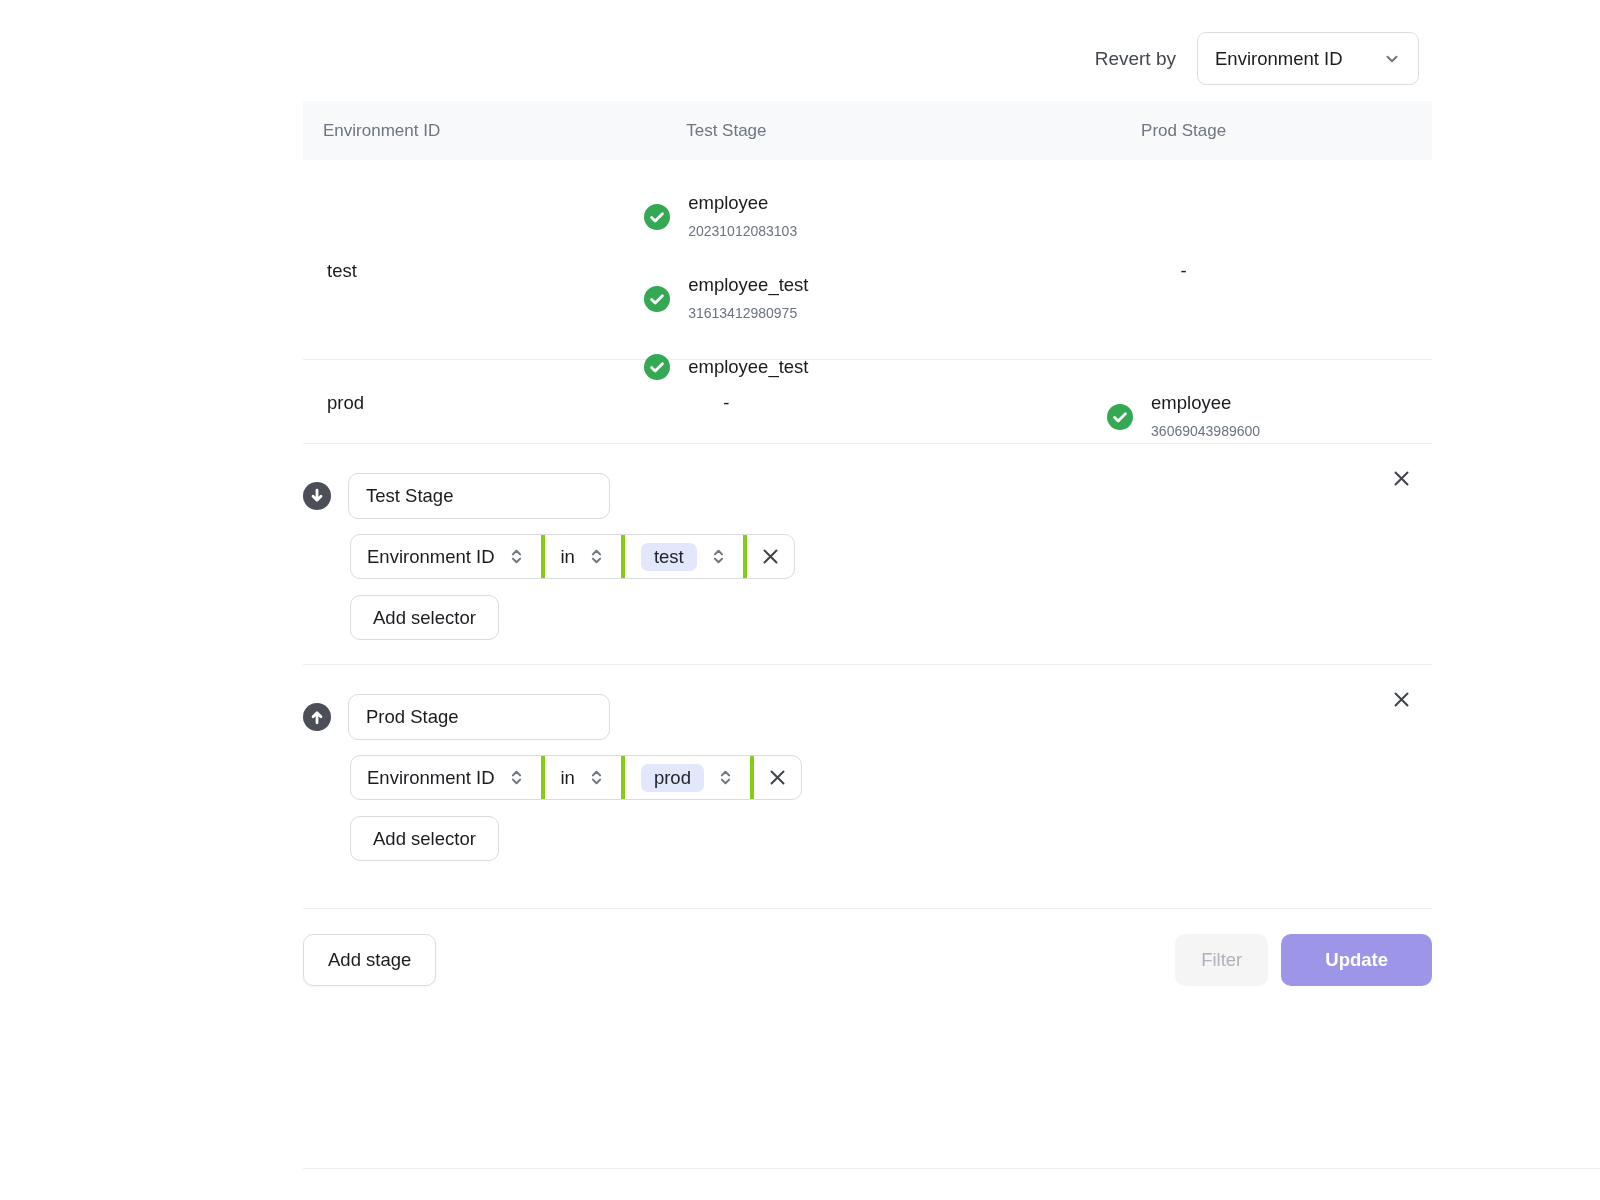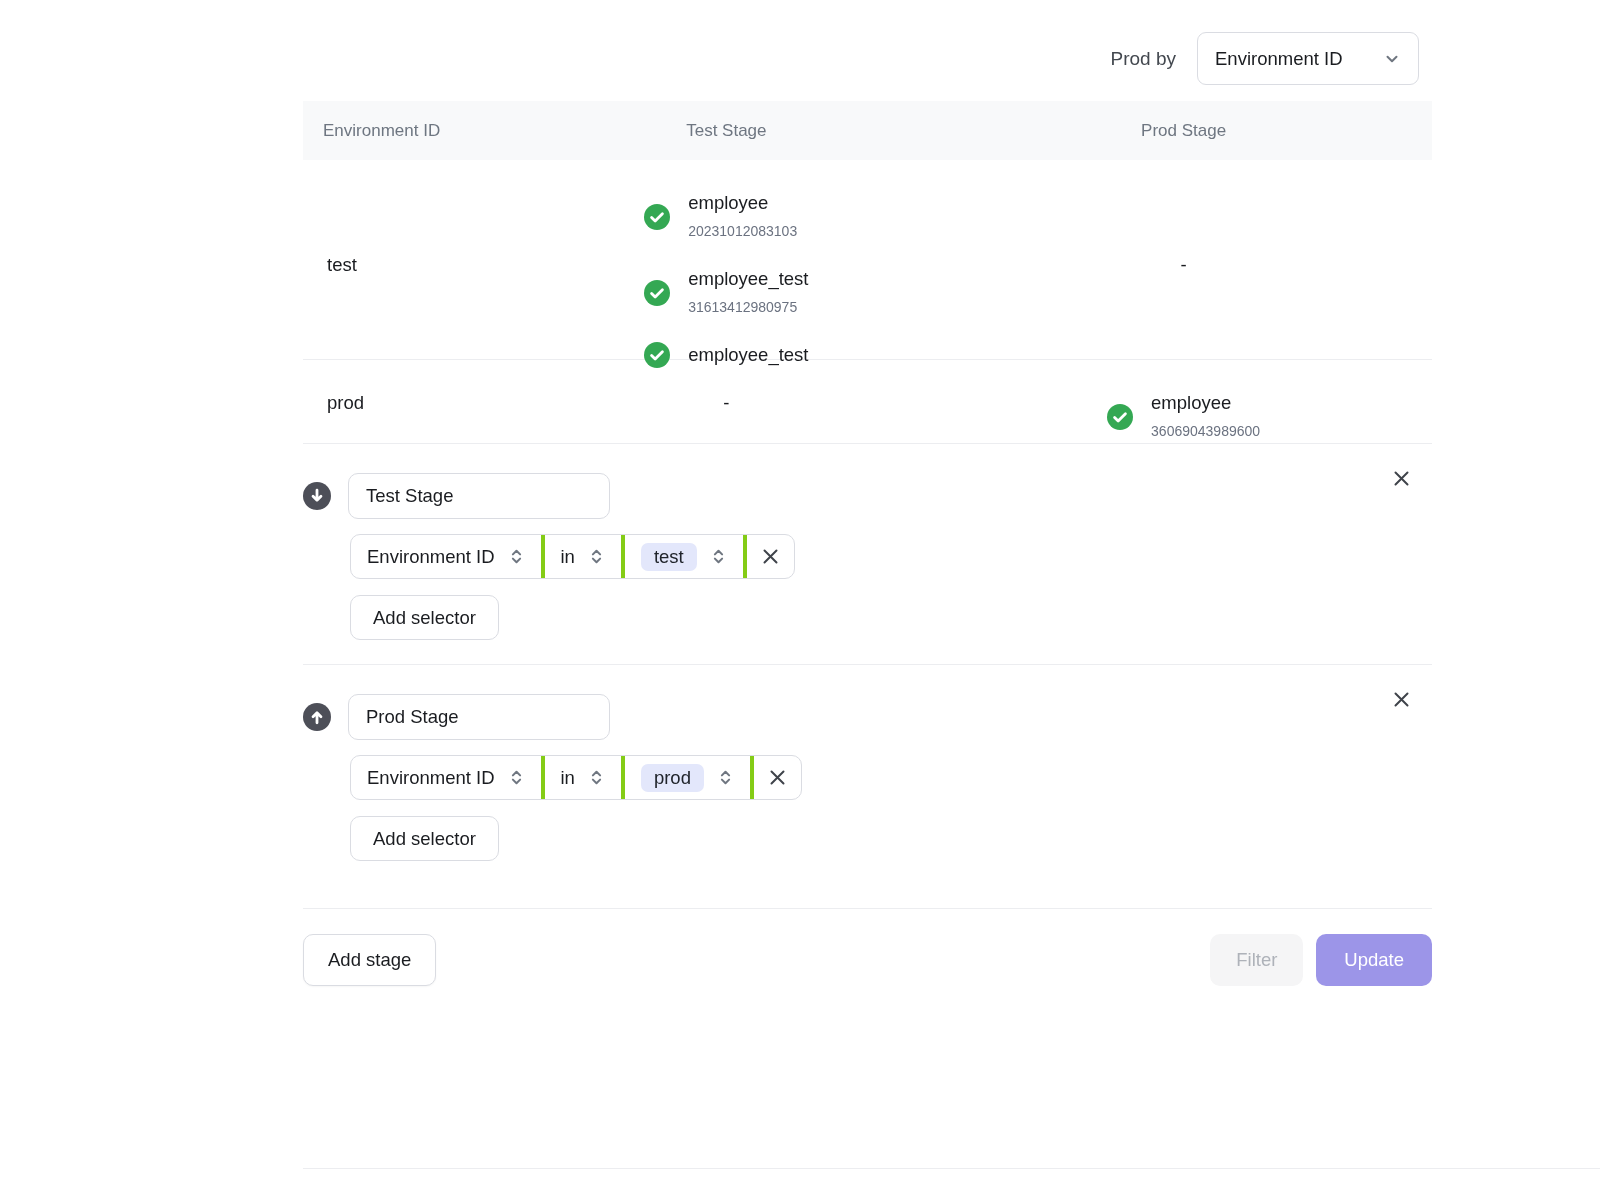--- a/index.html
+++ b/index.html
@@ -40,21 +40,21 @@
   .thead{height:59px;background:var(--header-bg);align-items:center;
     color:#6E7681;font-size:17px;font-weight:500;}
   .th{text-align:center;}
   .th.left{text-align:left;padding-left:20px;}
   .trow{border-bottom:1px solid var(--table-border);align-items:center;}
   .trow.row-test{height:200px;}
   .trow.row-prod{height:84px;}
   .td.env{padding-left:24px;font-size:18.5px;}
   .td.stage{display:flex;justify-content:center;}
   .td.dash{text-align:center;font-size:18.5px;}
-  .deploys{display:inline-flex;flex-direction:column;align-items:flex-start;gap:20px;}
+  .deploys{display:inline-flex;flex-direction:column;align-items:flex-start;gap:26px;}
   .deploy{display:flex;align-items:center;gap:18px;}
   .dname{font-size:18.5px;color:var(--text-dark);line-height:28px;}
   .dver{font-size:14px;color:var(--text-gray);line-height:28px;}
   .check-icon{width:26px;height:26px;flex:none;}
   .check-icon .bg{fill:var(--green);}
   .check-icon .tick{fill:none;stroke:#fff;stroke-width:2.6;stroke-linecap:round;stroke-linejoin:round;}
 
   
   .section-title{margin-top:64px;font-size:24px;font-weight:700;letter-spacing:-.2px;}
   .stage{position:relative;margin-top:29px;}
@@ -83,37 +83,37 @@
   .footer-divider{border:none;border-top:1px solid var(--table-border);margin-top:47px;}
 
   
   .footer{margin-top:25px;display:flex;align-items:flex-end;}
   .btn{height:52px;border-radius:10px;font-size:18.5px;font-family:inherit;cursor:pointer;font-weight:500;}
   .btn.add-stage{padding:0 24px;background:#fff;border:1px solid var(--border);color:var(--text-dark);
     box-shadow:0 1px 2px rgba(0,0,0,.04);}
   .spacer{flex:1;}
   .btn.revert{padding:0 26px;background:var(--revert-bg);border:none;color:var(--revert-text);
     margin-right:13px;cursor:default;}
-  .btn.update{padding:0 28px;background:var(--purple);border:none;color:#fff;font-weight:400;}
+  .btn.update{padding:0 44px;background:var(--purple);border:none;color:#fff;font-weight:700;}
 
   .bottom-divider{position:absolute;left:303px;right:0;top:1168px;border-top:1px solid var(--table-border);}
 
   .search-icon{width:21px;height:21px;flex:none;}
   .search-icon circle,.search-icon line{stroke:#4A5058;stroke-width:1.8;fill:none;stroke-linecap:round;}
   .chev-down-icon{width:18px;height:18px;}
   .chev-down-icon path{stroke:#6F7680;stroke-width:2;fill:none;stroke-linecap:round;stroke-linejoin:round;}
 </style>
 </head>
 <body>
 
 <div class="content">
 
 
   <div class="toolbar">
-    <span class="groupby-label">Prod by</span>
+    <span class="groupby-label">Revert by</span>
     <div class="select-box">
       <span>Environment ID</span>
       <svg class="chev-down-icon" viewBox="0 0 18 18">
           <path d="M4.5 6.8L9 11.3l4.5-4.5"></path>
         </svg>
     </div>
   </div>
 
   <div class="table">
     <div class="thead">

